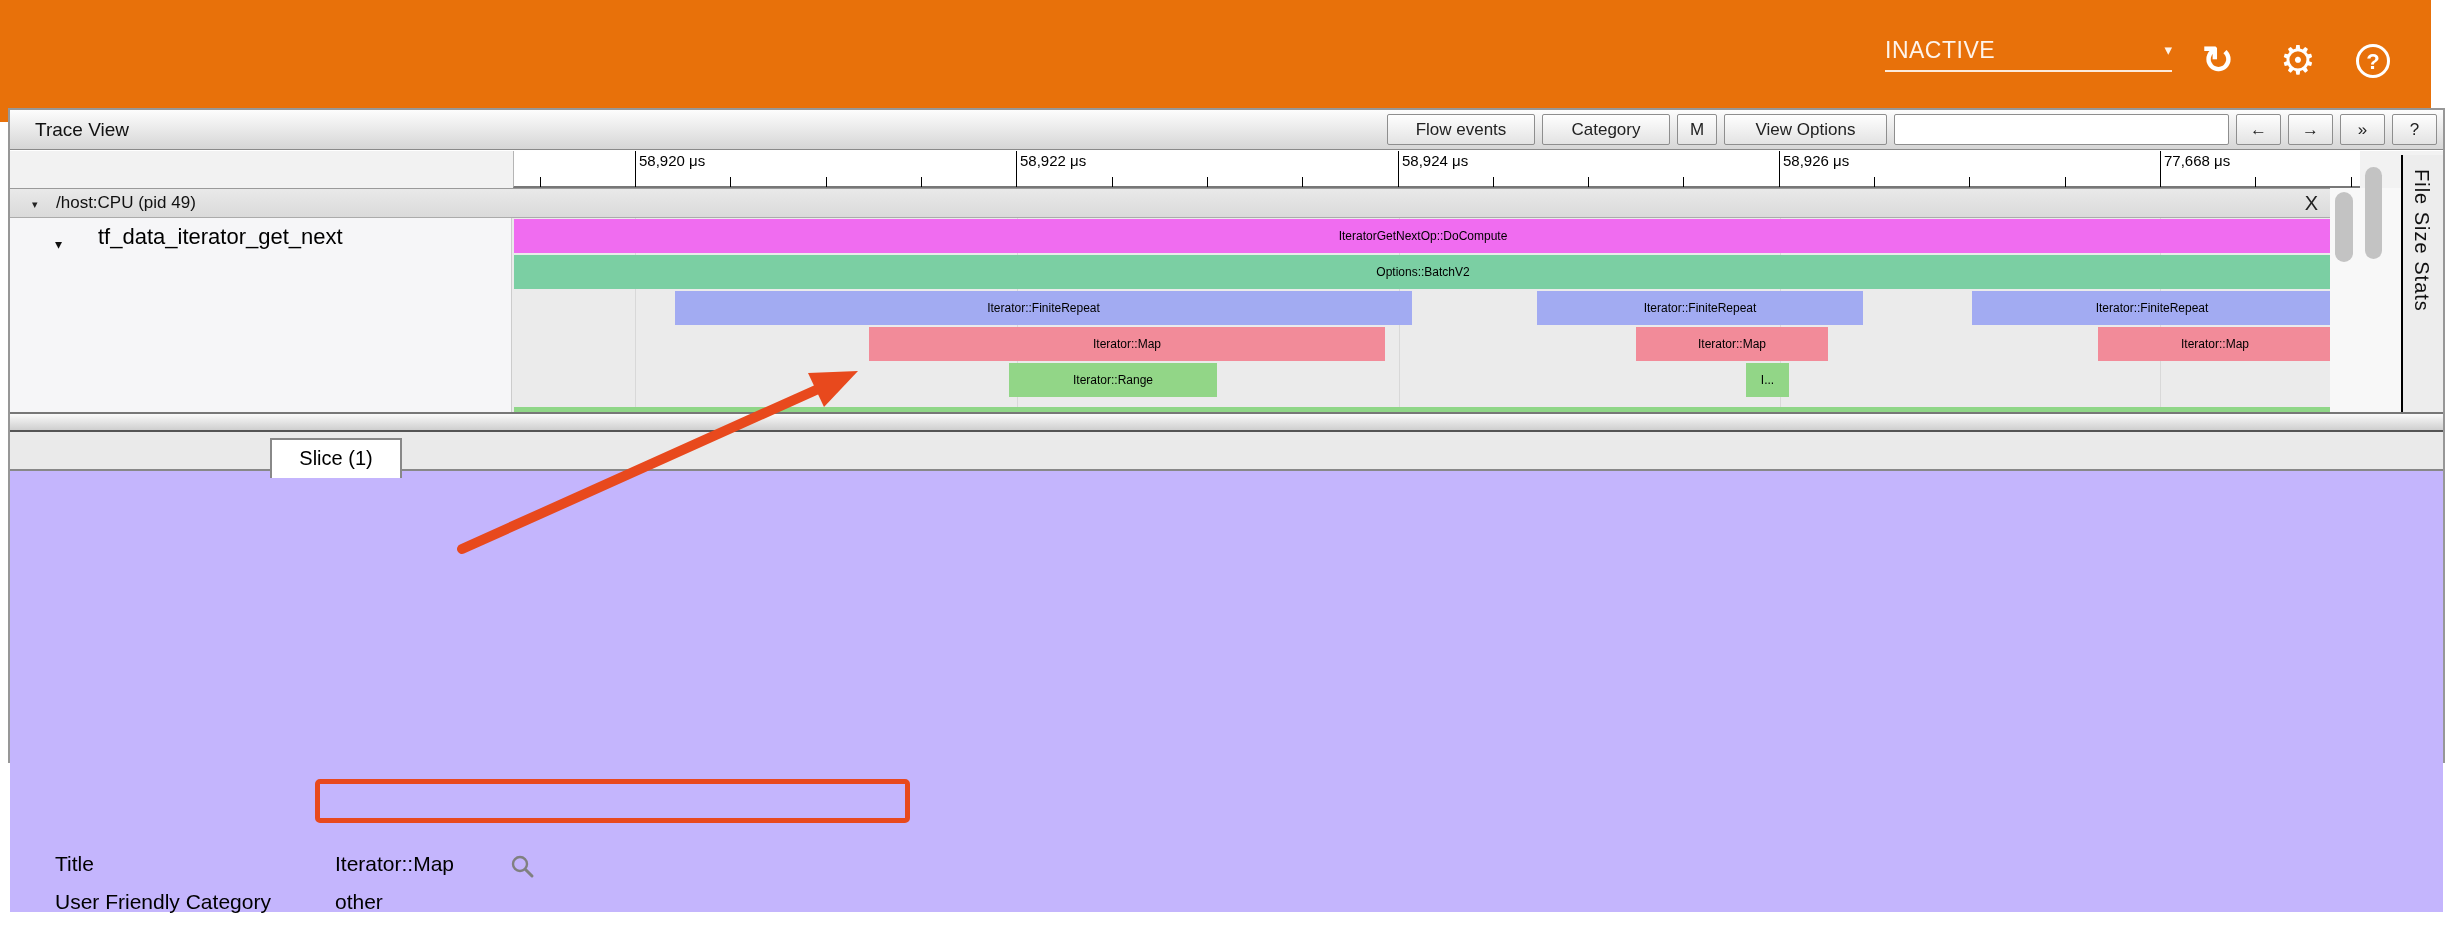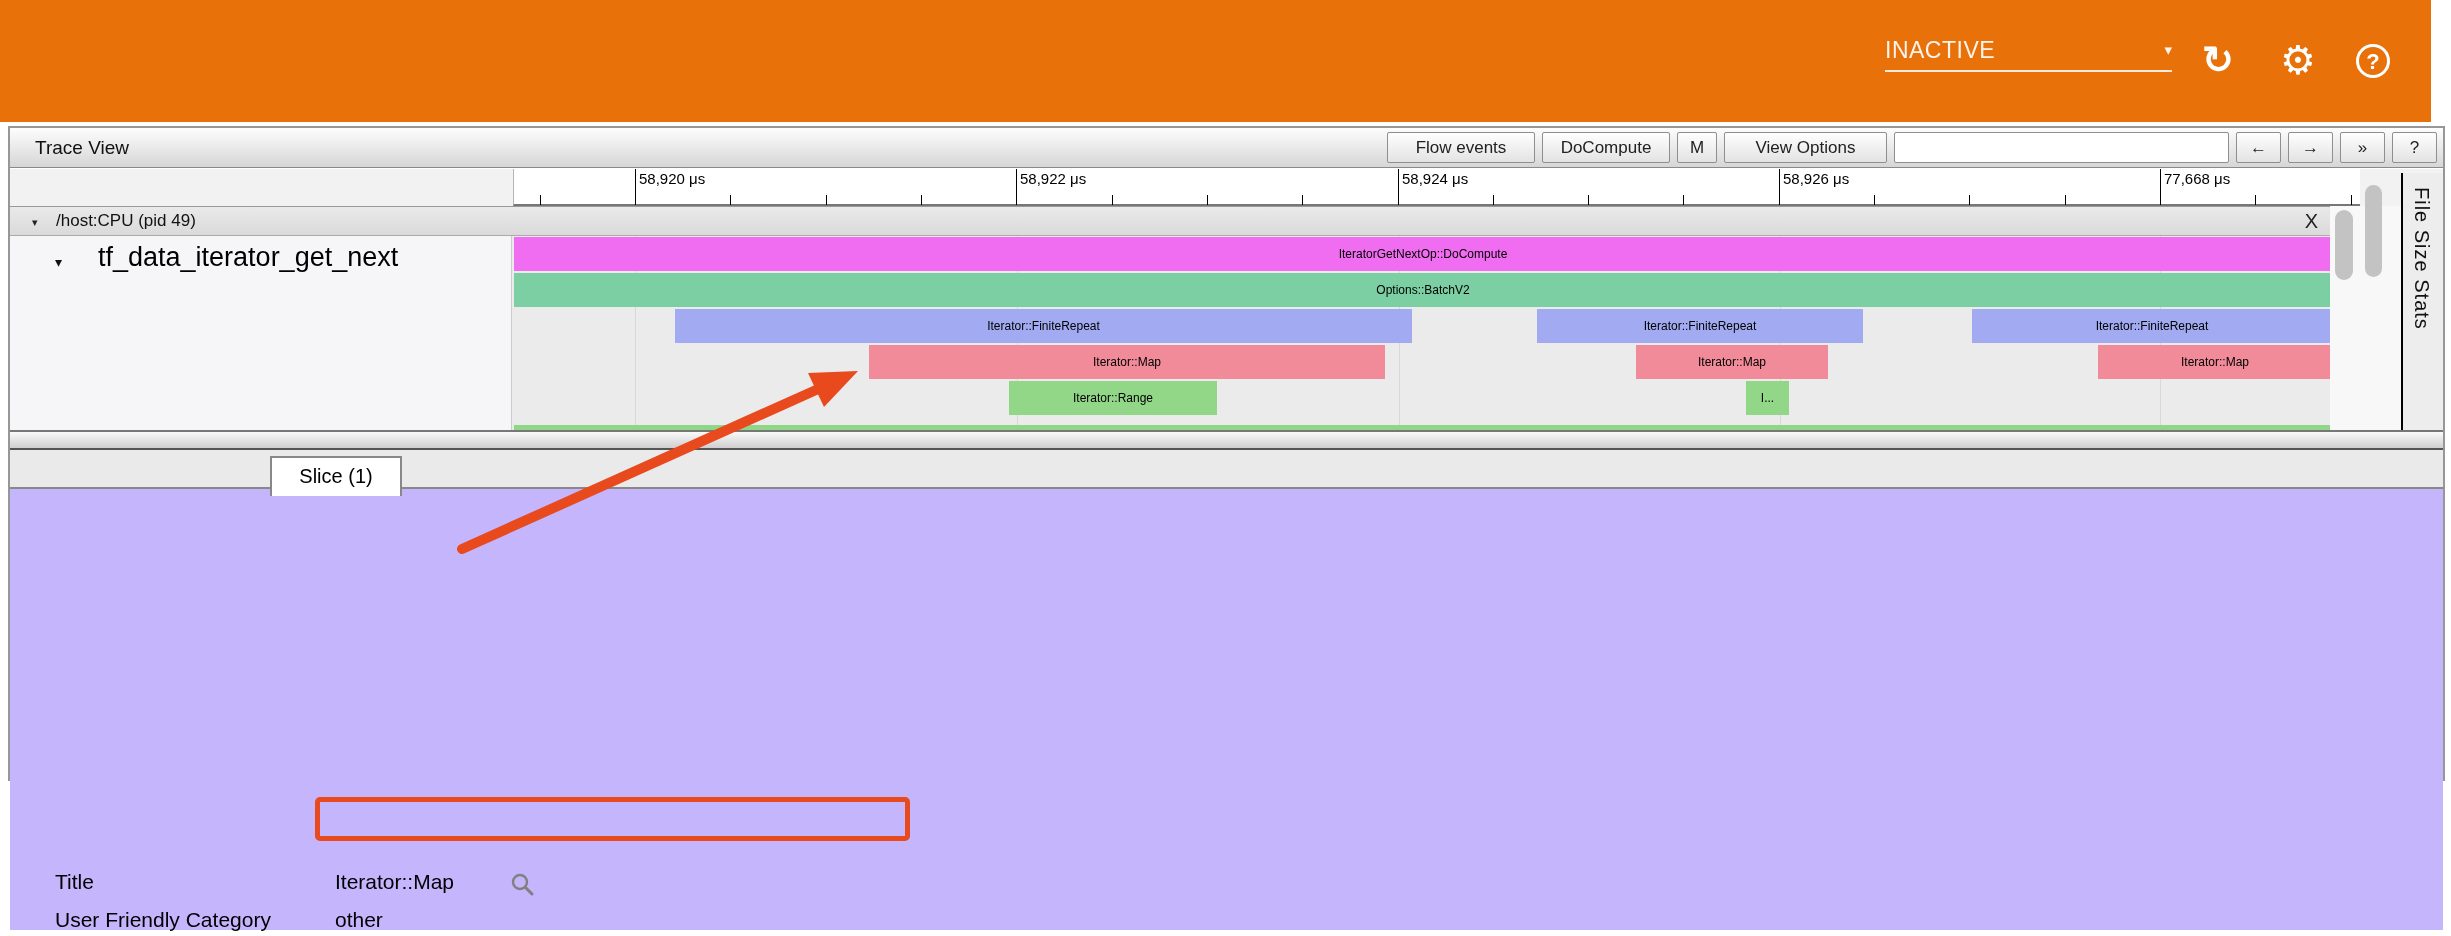--- a/index.html
+++ b/index.html
@@ -14,21 +14,21 @@
                border-bottom:2px solid rgba(255,255,255,.85); cursor:pointer; }
   #status-dd .lbl { color:rgba(255,255,255,.92); font-size:23px; font-weight:500; letter-spacing:.5px; }
   #status-dd .caret { color:rgba(255,255,255,.92); font-size:15px; }
   .hicon { position:absolute; color:#fff; text-align:center; cursor:pointer; }
   #refresh-ic { left:2196px; top:36px; font-size:38px; font-weight:bold; width:44px; height:48px; line-height:48px; }
   #gear-ic    { left:2276px; top:36px; font-size:40px; width:44px; height:48px; line-height:48px; }
   #help-ic    { left:2356px; top:44px; width:34px; height:34px; border:3px solid #fff; border-radius:50%;
                 font-size:22px; font-weight:bold; line-height:29px; }
 
   
-  #panel { position:absolute; left:8px; top:126px; width:2437px; height:655px;
+  #panel { position:absolute; left:8px; top:108px; width:2437px; height:655px;
            border:2px solid #979797; background:#fff; }
   #panel > * { position:absolute; }
 
   
   #tbar { left:0; top:0; width:2433px; height:40px;
           background:linear-gradient(#fdfdfd,#d6d6d6); border-bottom:1px solid #8a8a8a; }
   #tbar-title { position:absolute; left:25px; top:0; line-height:40px; font-size:19px; color:#111; }
   #btn-group { position:absolute; right:6px; top:4px; display:flex; gap:7px; }
   .tbtn { height:31px; background:linear-gradient(#fefefe,#e3e3e3); border:1px solid #8e8e8e;
           border-radius:2px; font-size:17px; color:#222; text-align:center; line-height:29px;
@@ -46,21 +46,21 @@
   .tick-label { top:1px; font-size:15px; color:#000; white-space:nowrap; }
   #host-row { left:0; top:37px; width:2320px; height:30px;
               background:linear-gradient(#e9e9e9,#dadada);
               border-top:1px solid #9a9a9a; border-bottom:1px solid #ababab; }
   #host-row .tri { position:absolute; left:22px; top:9px; font-size:11px; color:#222; cursor:pointer; }
   #host-lbl { position:absolute; left:46px; top:0; line-height:28px; font-size:17px; color:#111; }
   #close-x { position:absolute; right:8px; top:0; line-height:28px; font-size:20px; color:#222;
              cursor:pointer; padding:0 4px; }
   #label-col { left:0; top:67px; width:502px; height:194px; background:#f6f6f8; border-right:1px solid #ccc; }
   #label-col .tri { position:absolute; left:45px; top:18px; font-size:14px; color:#111; cursor:pointer; }
-  #thread-lbl { position:absolute; left:88px; top:6px; font-size:27px; color:#000; }
+  #thread-lbl { position:absolute; left:88px; top:6px; font-size:22px; color:#000; }
   #bars-bg { left:502px; top:67px; width:1818px; height:194px; background:#ebebeb; }
   .gridline { top:67px; width:1px; height:194px; background:#d8d8d8; }
   .slice { position:absolute; height:34px; font-size:12px; color:#000; text-align:center;
            line-height:34px; overflow:hidden; white-space:nowrap; cursor:pointer; }
   #strip { left:504px; top:256px; width:1818px; height:7px; background:#8fd687; }
   #right-strip { left:2320px; top:37px; width:72px; height:224px; background:#f8f8f8; }
   .sthumb { position:absolute; background:#c3c3c3; border-radius:9px; cursor:pointer; }
   #thumb1 { left:2325px; top:41px; width:18px; height:70px; }
   #thumb2 { left:2355px; top:16px; width:17px; height:92px; }
   #vline { left:2391px; top:4px; width:2px; height:257px; background:#000; }
@@ -104,21 +104,21 @@
     <div class="hicon" id="gear-ic">⚙</div>
     <div class="hicon" id="help-ic">?</div>
   </div>
 
   <div id="panel">
 
     <div id="tbar">
       <div id="tbar-title">Trace View</div>
       <div id="btn-group">
         <button class="tbtn" style="width:148px">Flow events</button>
-        <button class="tbtn" style="width:128px">DoCompute</button>
+        <button class="tbtn" style="width:128px">Category</button>
         <button class="tbtn" style="width:40px">M</button>
         <button class="tbtn" style="width:163px">View Options</button>
         <input id="search-in" type="text" value="" style="">
         <button class="tbtn" style="width:45px">←</button>
         <button class="tbtn" style="width:45px">→</button>
         <button class="tbtn" style="width:45px">»</button>
         <button class="tbtn" style="width:45px">?</button>
       </div>
     </div>
 

